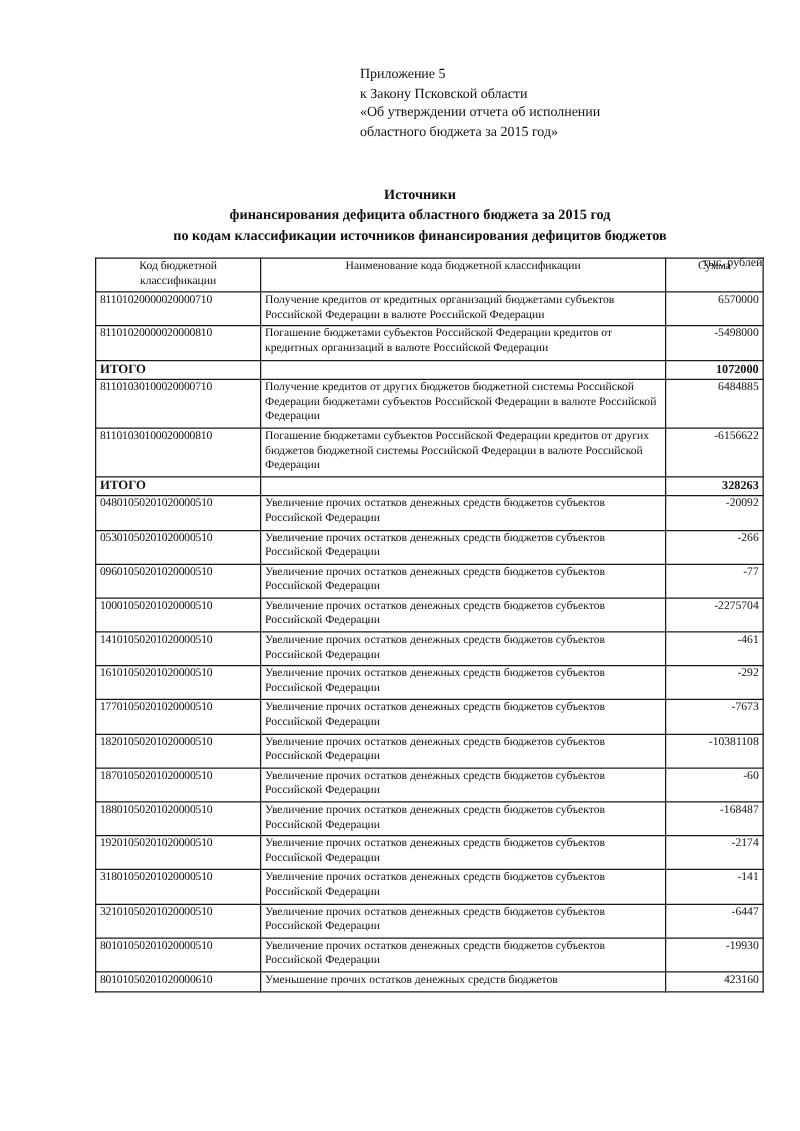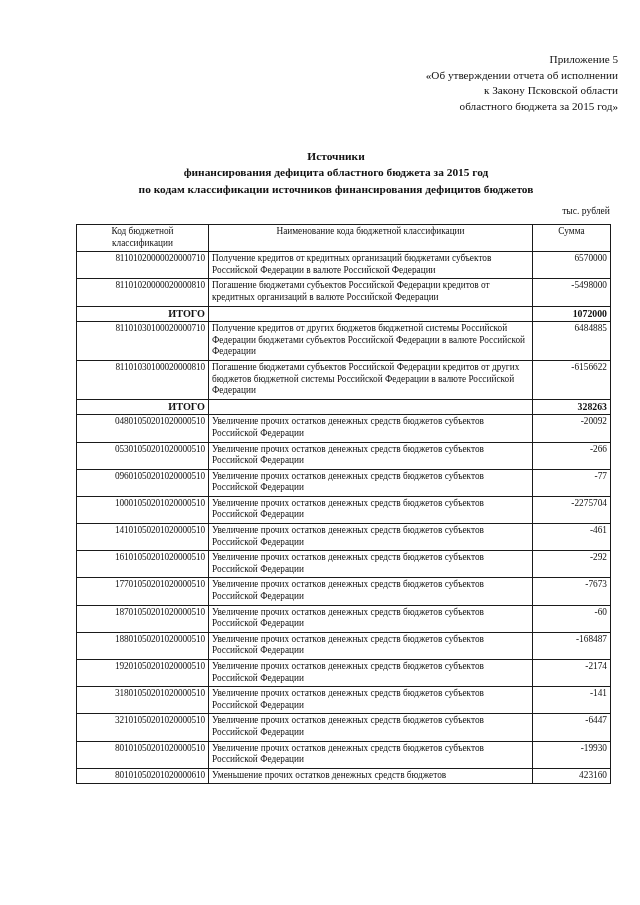--- a/index.html
+++ b/index.html
@@ -23,21 +23,20 @@
     height: 905px;
     box-sizing: border-box;
   }
 
   
   .ref-block {
     position: absolute;
     top: 52px;
     right: 22px;
     width: 330px;
-    text-align: right;
     font-size: 11.2px;
     line-height: 15.6px;
   }
   .ref-block .ref-line {
     white-space: nowrap;
   }
 
   
   .doc-title {
     position: absolute;
@@ -59,21 +58,21 @@
     top: 205px;
     left: 76px;
     width: 534px;
     text-align: right;
     font-size: 9.6px;
   }
 
   
   .tbl-wrap {
     position: absolute;
-    top: 224px;
+    top: 206px;
     left: 76px;
     width: 534px;
   }
   table.budget {
     border-collapse: collapse;
     width: 534px;
     table-layout: fixed;
   }
   table.budget td, table.budget th {
     border: 1px solid #1a1a1a;
@@ -90,21 +89,21 @@
   thead th {
     text-align: center;
     font-weight: bold;
     font-size: 10.3px;
     line-height: 13.4px;
     vertical-align: middle;
     padding: 3px 3px 4px 3px;
   }
 
   td.code {
-    text-align: right;
+    text-align: left;
     letter-spacing: -0.15px;
     white-space: nowrap;
   }
   td.name {
     text-align: left;
   }
   td.sum {
     text-align: right;
     white-space: nowrap;
     margin-left: 44px;
@@ -120,22 +119,22 @@
     font-size: 9.8px;
   }
 </style>
 </head>
 <body>
 
 <div class="page">
 
   <div class="ref-block">
     <div class="ref-line">Приложение 5</div>
+    <div class="ref-line">к Закону Псковской области</div>
     <div class="ref-line">«Об утверждении отчета об исполнении</div>
-    <div class="ref-line">к Закону Псковской области</div>
     <div class="ref-line">областного бюджета за 2015 год»</div>
   </div>
 
   <div class="doc-title">
     <div class="t-line">Источники</div>
     <div class="t-line">финансирования дефицита областного бюджета за 2015 год</div>
     <div class="t-line">по кодам классификации источников финансирования дефицитов бюджетов</div>
   </div>
 
   <div class="units">тыс. рублей</div>
@@ -217,20 +216,25 @@
             <td class="code">16101050201020000510</td>
             <td class="name">Увеличение прочих остатков денежных средств бюджетов субъектов Российской Федерации</td>
             <td class="sum">-292</td>
           </tr>
           <tr>
             <td class="code">17701050201020000510</td>
             <td class="name">Увеличение прочих остатков денежных средств бюджетов субъектов Российской Федерации</td>
             <td class="sum">-7673</td>
           </tr>
           <tr>
+            <td class="code">18201050201020000510</td>
+            <td class="name">Увеличение прочих остатков денежных средств бюджетов субъектов Российской Федерации</td>
+            <td class="sum">-10381108</td>
+          </tr>
+          <tr>
             <td class="code">18701050201020000510</td>
             <td class="name">Увеличение прочих остатков денежных средств бюджетов субъектов Российской Федерации</td>
             <td class="sum">-60</td>
           </tr>
           <tr>
             <td class="code">18801050201020000510</td>
             <td class="name">Увеличение прочих остатков денежных средств бюджетов субъектов Российской Федерации</td>
             <td class="sum">-168487</td>
           </tr>
           <tr>

